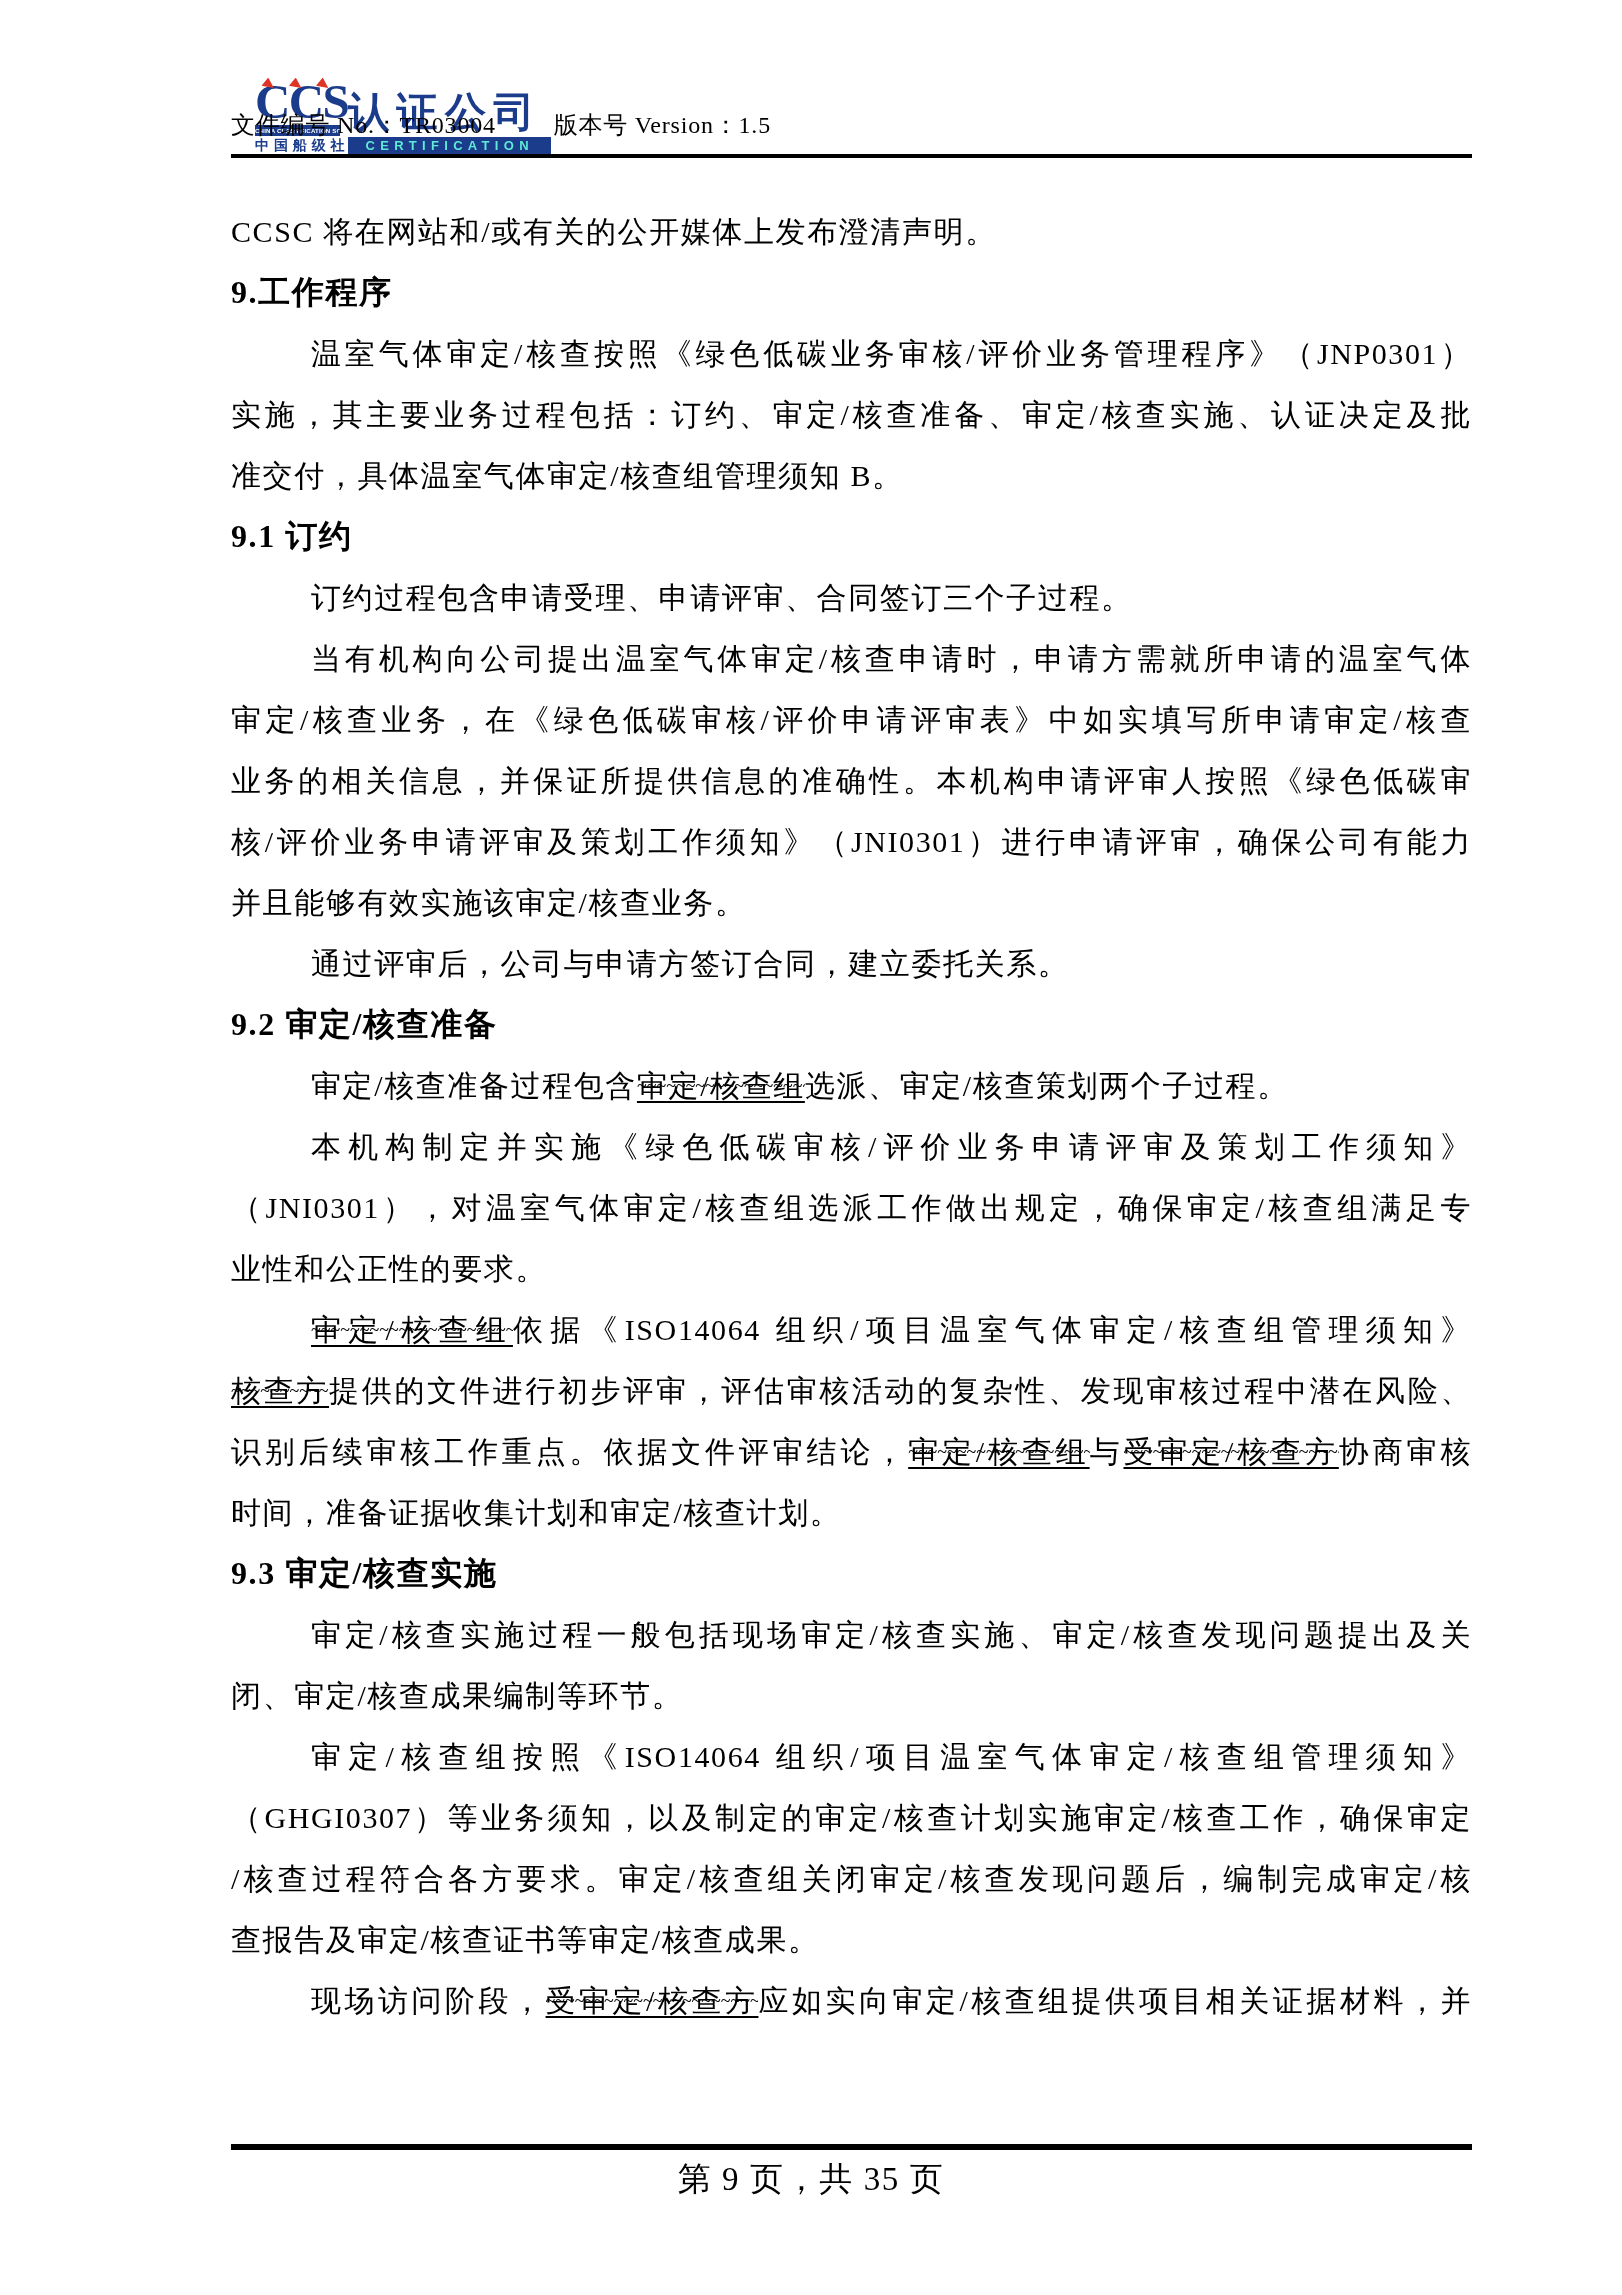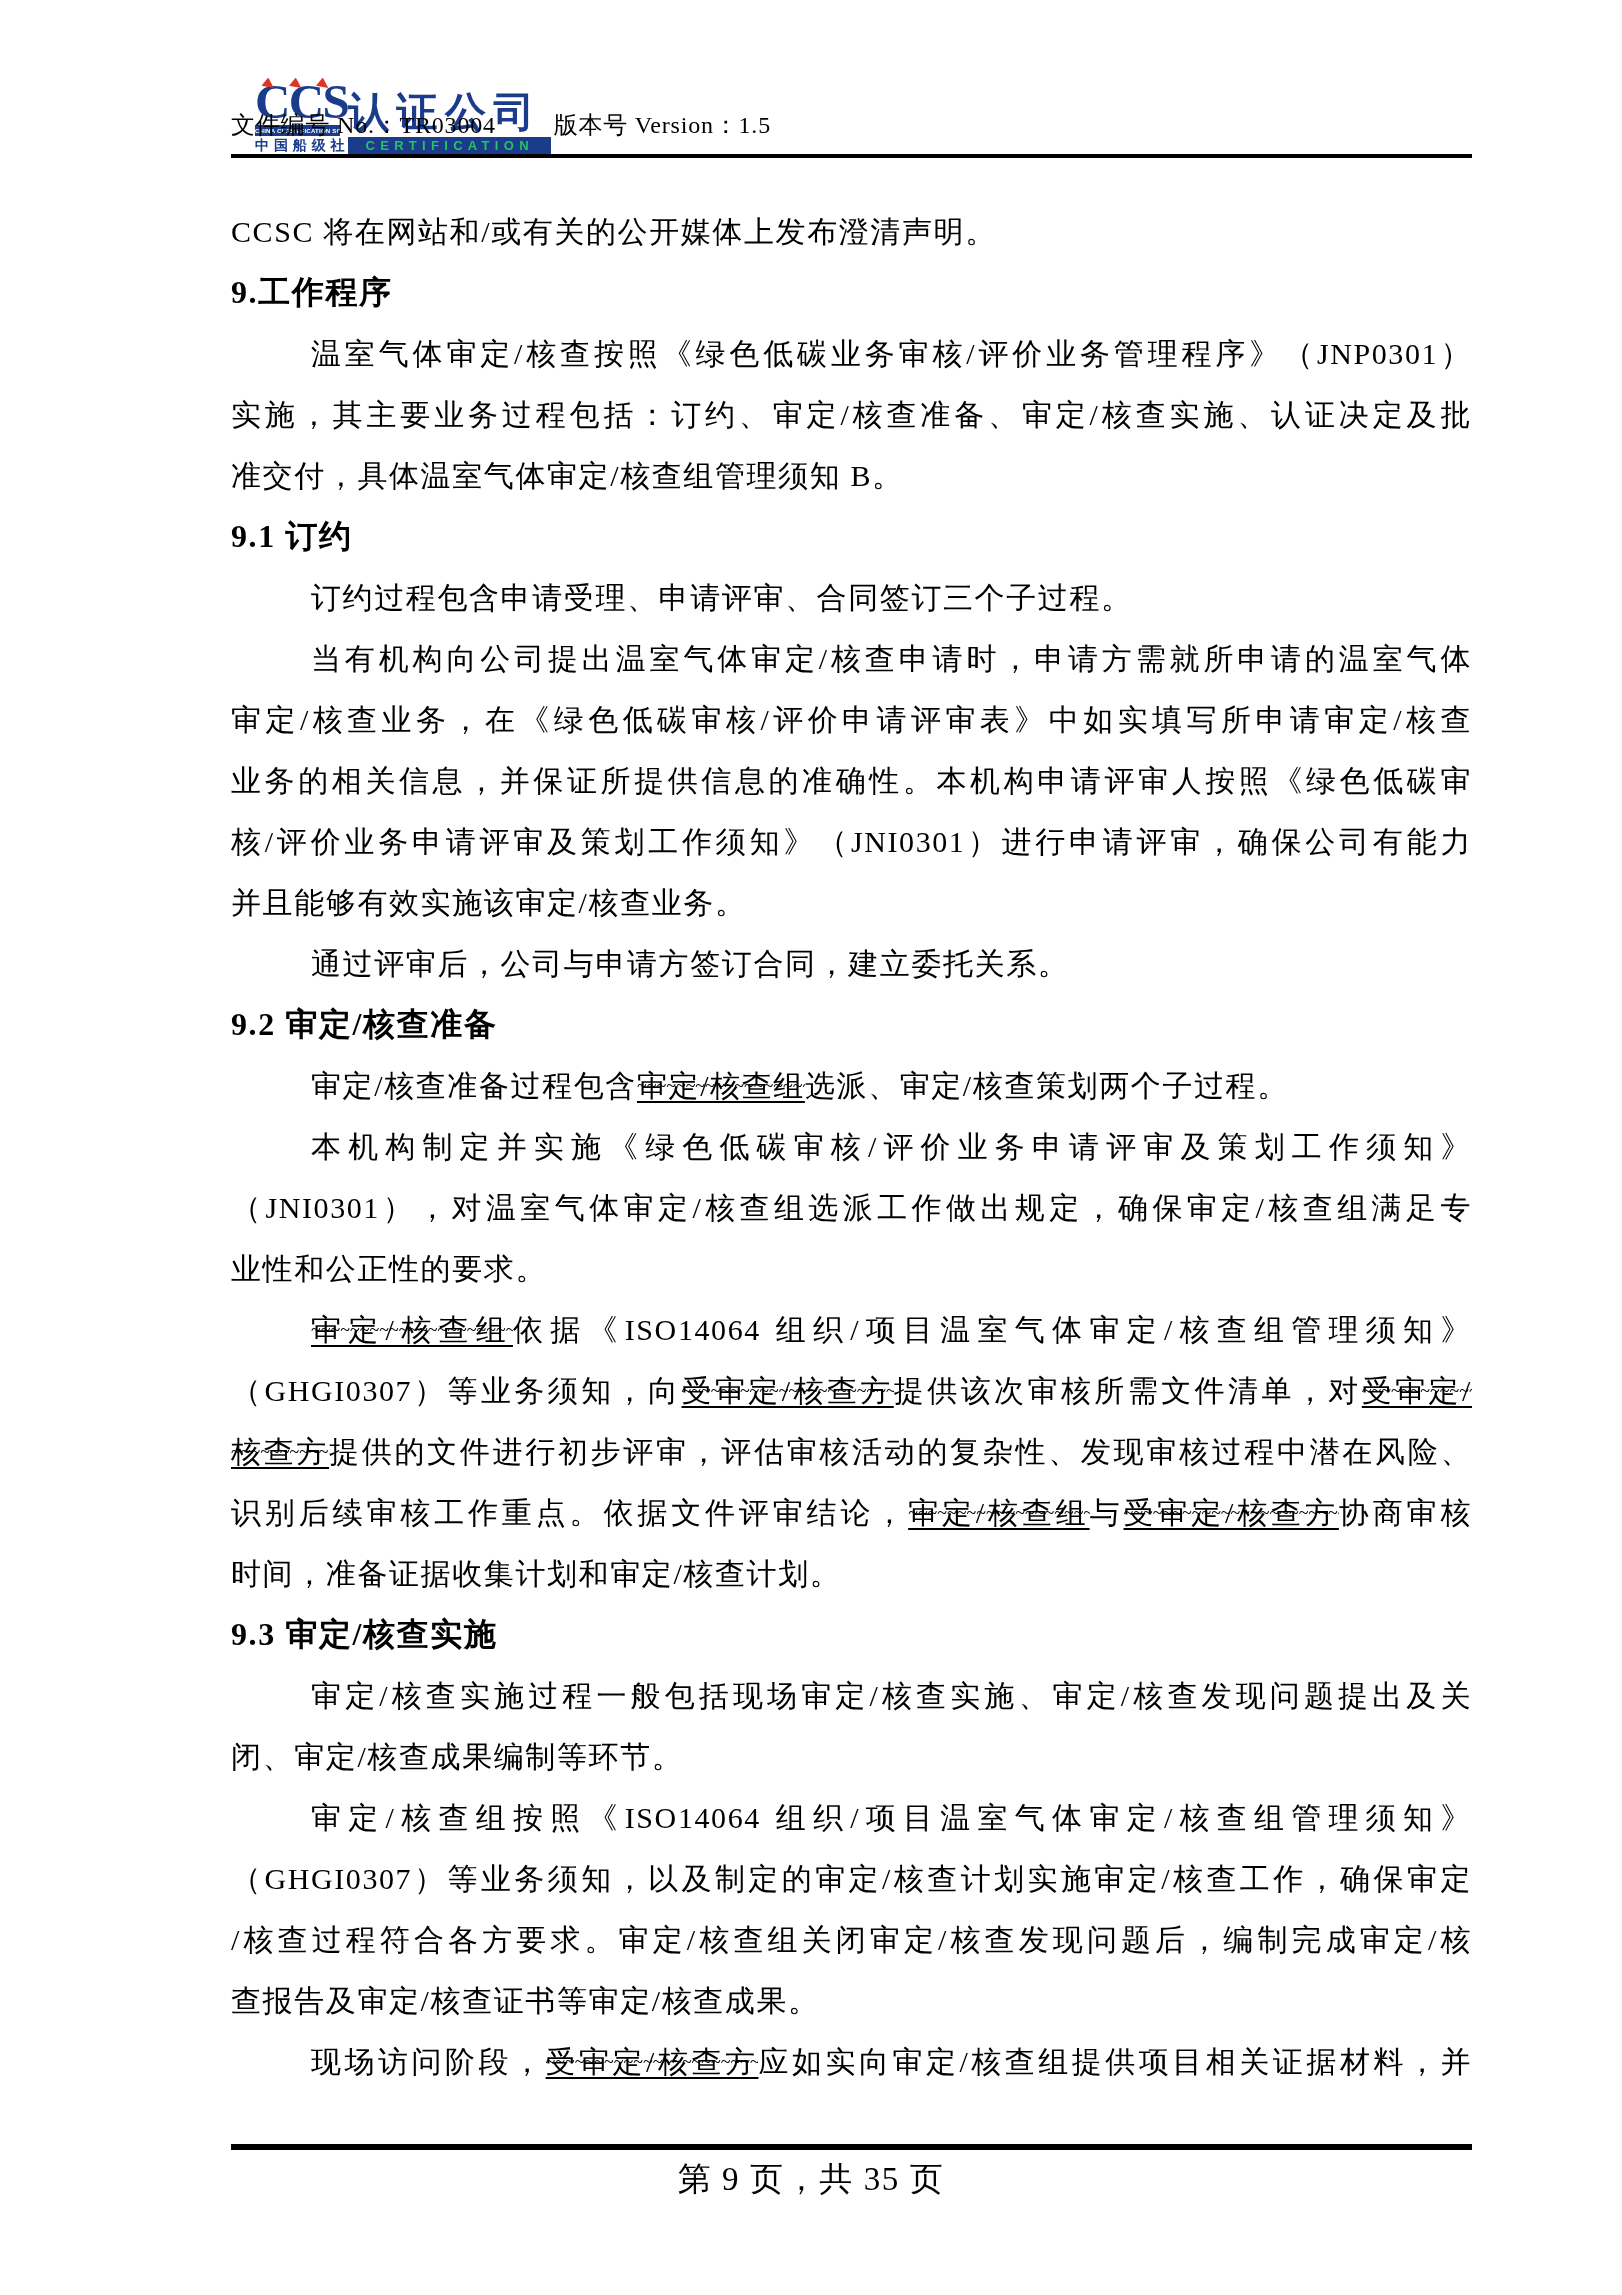--- a/index.html
+++ b/index.html
@@ -24,21 +24,21 @@
   .ccs-accent.a3 { left:61px; top:-2.5px; }
   .ccs-band {
     margin-top:1.6px; background:#1b3b8b; color:#fff; font-family:"Liberation Sans",sans-serif;
     font-weight:bold; font-size:6.1px; line-height:11.4px; letter-spacing:0.2px; white-space:nowrap;
   }
   .ccs-cn { margin-top:0.8px; color:#1b3b8b; font-weight:bold; font-size:14px;
     letter-spacing:4.9px; white-space:nowrap; }
   .logo-right { width:203px; }
   .logo-cn-name { color:#1b3b8b; font-weight:bold; font-size:41px; line-height:43px;
     letter-spacing:7.4px; white-space:nowrap; }
-  .cert-band { margin-top:2.5px; background:#1b3b8b; color:#22c55e;
+  .cert-band { margin-top:2.5px; background:#1b3b8b; color:#5eead4;
     font-family:"Liberation Sans",sans-serif; font-weight:bold; font-size:13px;
     line-height:18px; letter-spacing:5.3px; text-align:center; white-space:nowrap; }
 
   .header-meta {
     position:absolute; left:231px; top:109px; width:1241px;
     text-align:left; font-size:24px; letter-spacing:0.8px; white-space:nowrap;
   }
   .header-meta .ver { margin-left:51px; }
 
   .header-rule { position:absolute; left:231px; top:154px; width:1241px; height:4.1px; background:#000; }
@@ -105,21 +105,20 @@
       <div class="line full"><span>业务的相关信息，并保证所提供信息的准确性。本机构申请评审人按照《绿色低碳审</span></div>
       <div class="line full"><span>核/评价业务申请评审及策划工作须知》（JNI0301）进行申请评审，确保公司有能力</span></div>
       <div class="line"><span>并且能够有效实施该审定/核查业务。</span></div>
       <div class="line indent"><span>通过评审后，公司与申请方签订合同，建立委托关系。</span></div>
       <div class="line heading"><span>9.2 审定/核查准备</span></div>
       <div class="line indent"><span>审定/核查准备过程包含</span><span class="term">审定/核查组</span><span>选派、审定/核查策划两个子过程。</span></div>
       <div class="line full indent"><span>本机构制定并实施《绿色低碳审核/评价业务申请评审及策划工作须知》</span></div>
       <div class="line full"><span>（JNI0301），对温室气体审定/核查组选派工作做出规定，确保审定/核查组满足专</span></div>
       <div class="line"><span>业性和公正性的要求。</span></div>
       <div class="line full indent"><span class="term">审定/核查组</span><span>依据《ISO14064 组织/项目温室气体审定/核查组管理须知》</span></div>
-      <div class="line full"><span>（GHGI0307）等业务须知，向</span><span class="term">受审定/核查方</span><span>提供该次审核所需文件清单，对</span><span class="term">受审定/</span></div>
       <div class="line full"><span class="term">核查方</span><span>提供的文件进行初步评审，评估审核活动的复杂性、发现审核过程中潜在风险、</span></div>
       <div class="line full"><span>识别后续审核工作重点。依据文件评审结论，</span><span class="term">审定/核查组</span><span>与</span><span class="term">受审定/核查方</span><span>协商审核</span></div>
       <div class="line"><span>时间，准备证据收集计划和审定/核查计划。</span></div>
       <div class="line heading"><span>9.3 审定/核查实施</span></div>
       <div class="line full indent"><span>审定/核查实施过程一般包括现场审定/核查实施、审定/核查发现问题提出及关</span></div>
       <div class="line"><span>闭、审定/核查成果编制等环节。</span></div>
       <div class="line full indent"><span>审定/核查组按照《ISO14064 组织/项目温室气体审定/核查组管理须知》</span></div>
       <div class="line full"><span>（GHGI0307）等业务须知，以及制定的审定/核查计划实施审定/核查工作，确保审定</span></div>
       <div class="line full"><span>/核查过程符合各方要求。审定/核查组关闭审定/核查发现问题后，编制完成审定/核</span></div>
       <div class="line"><span>查报告及审定/核查证书等审定/核查成果。</span></div>

